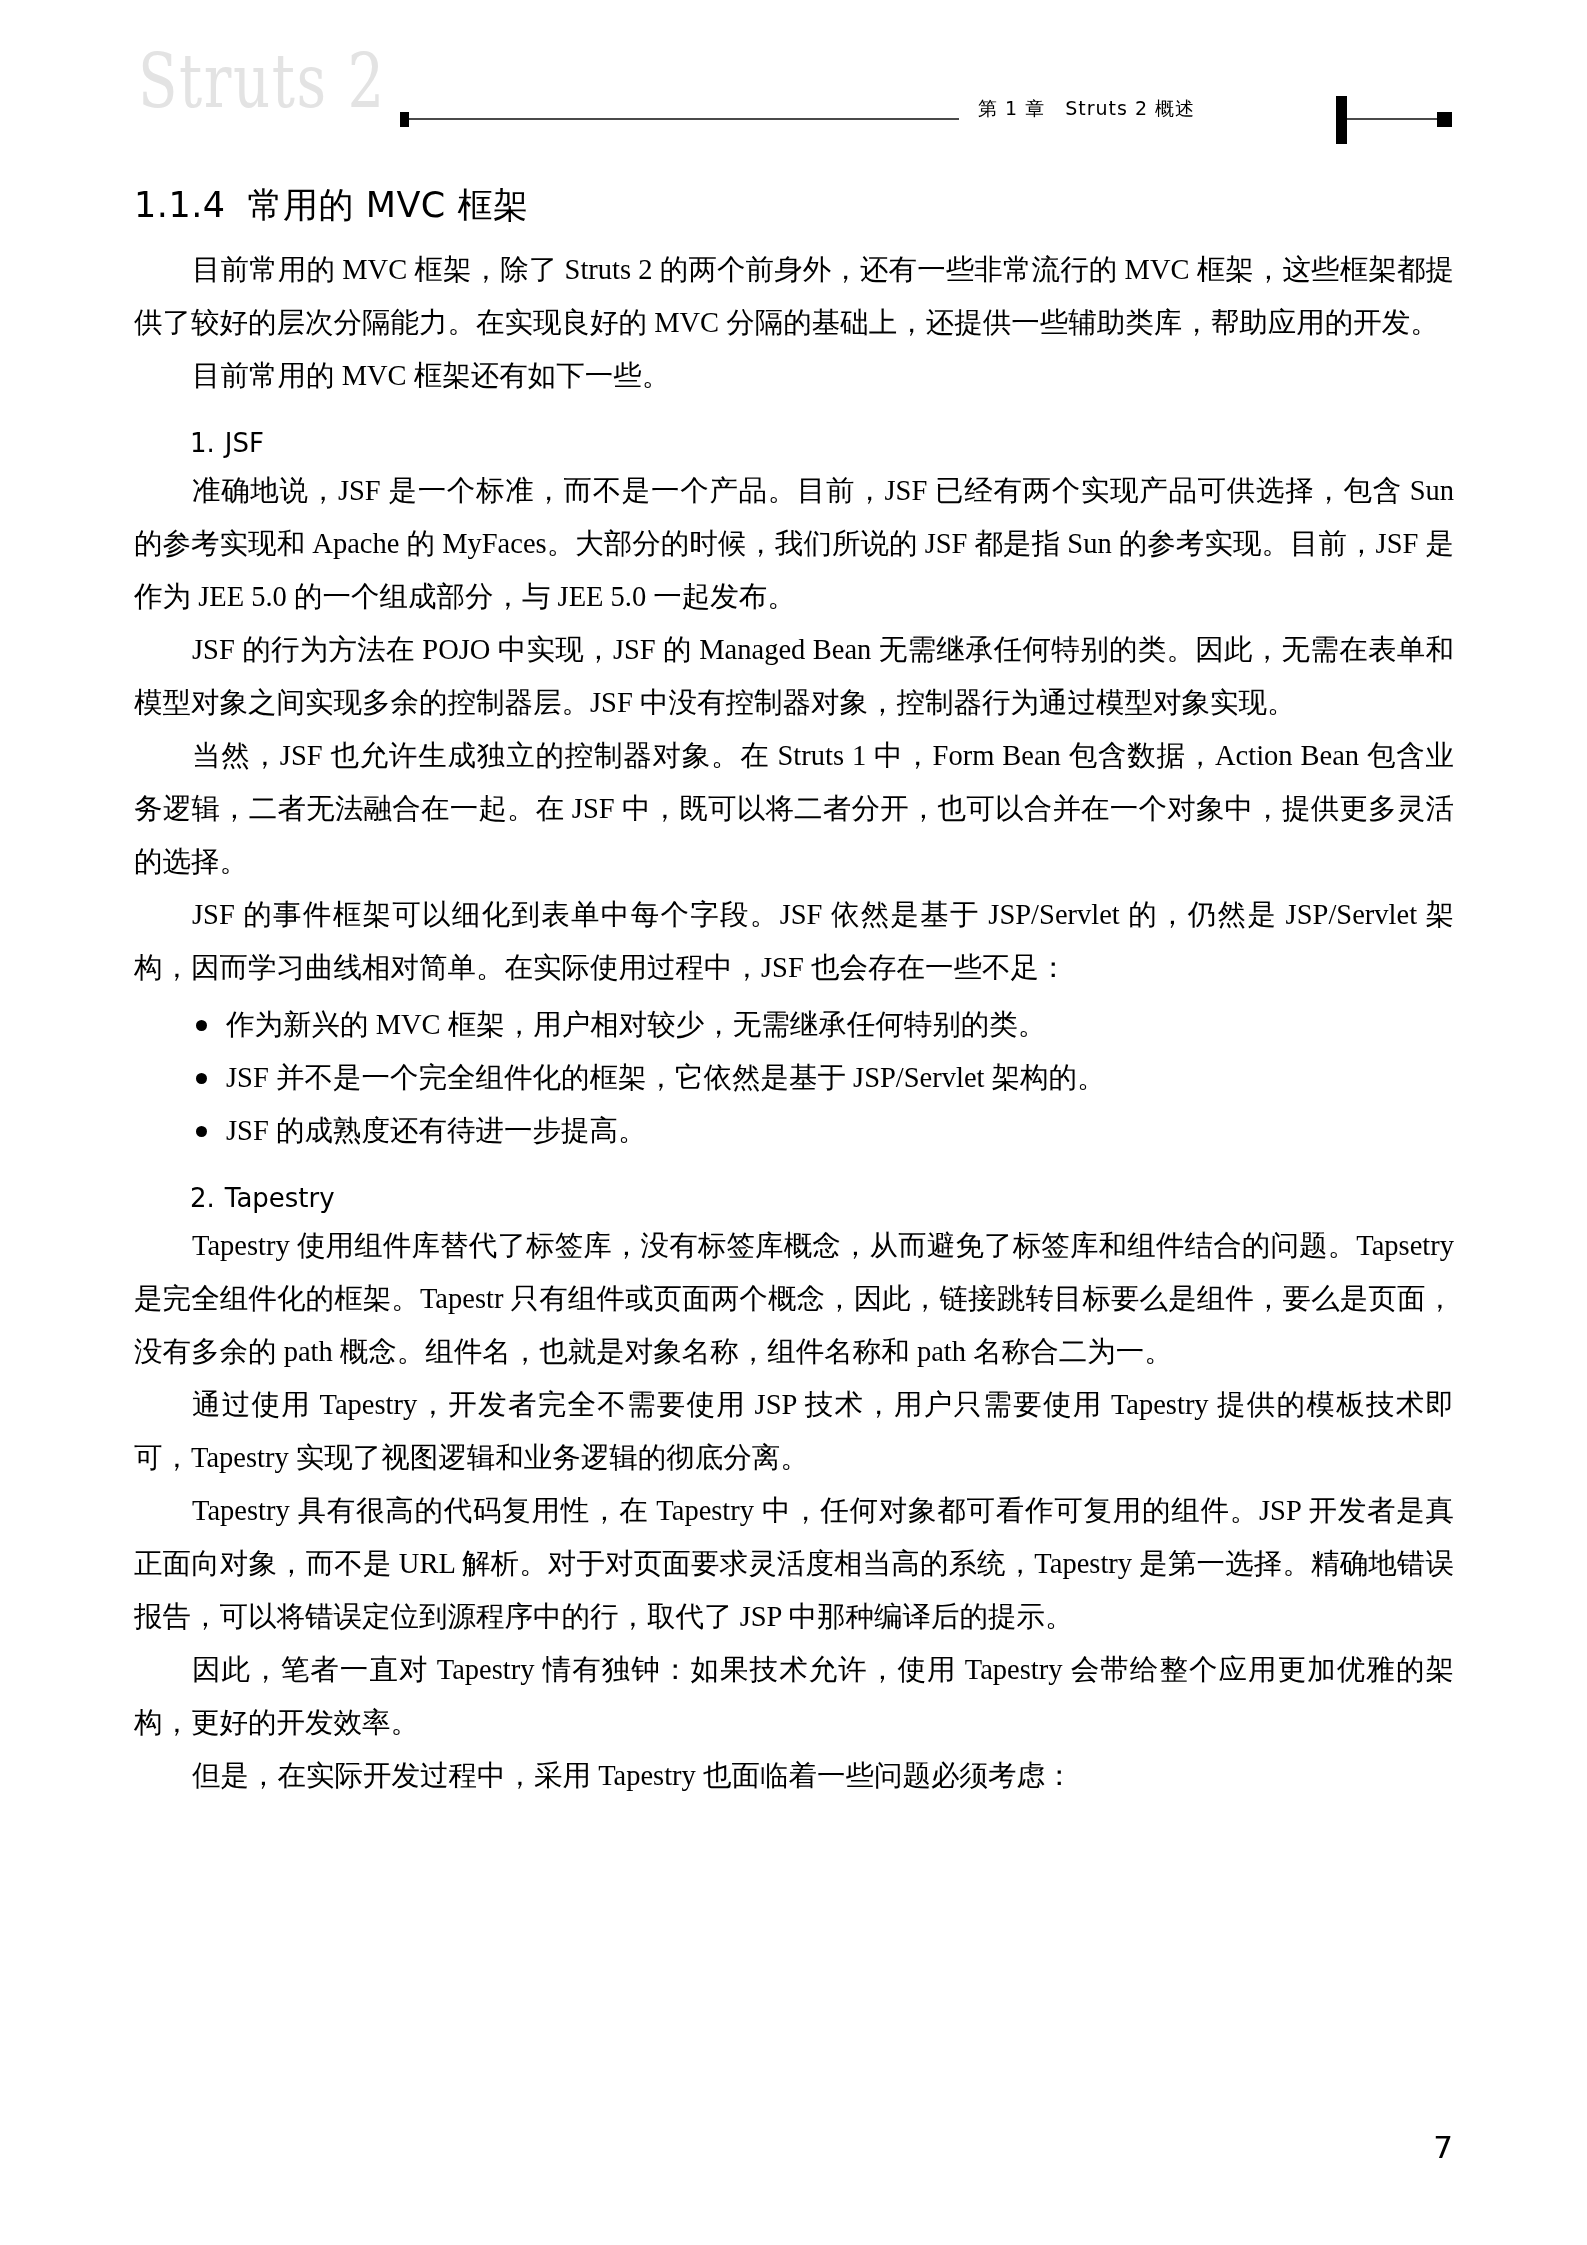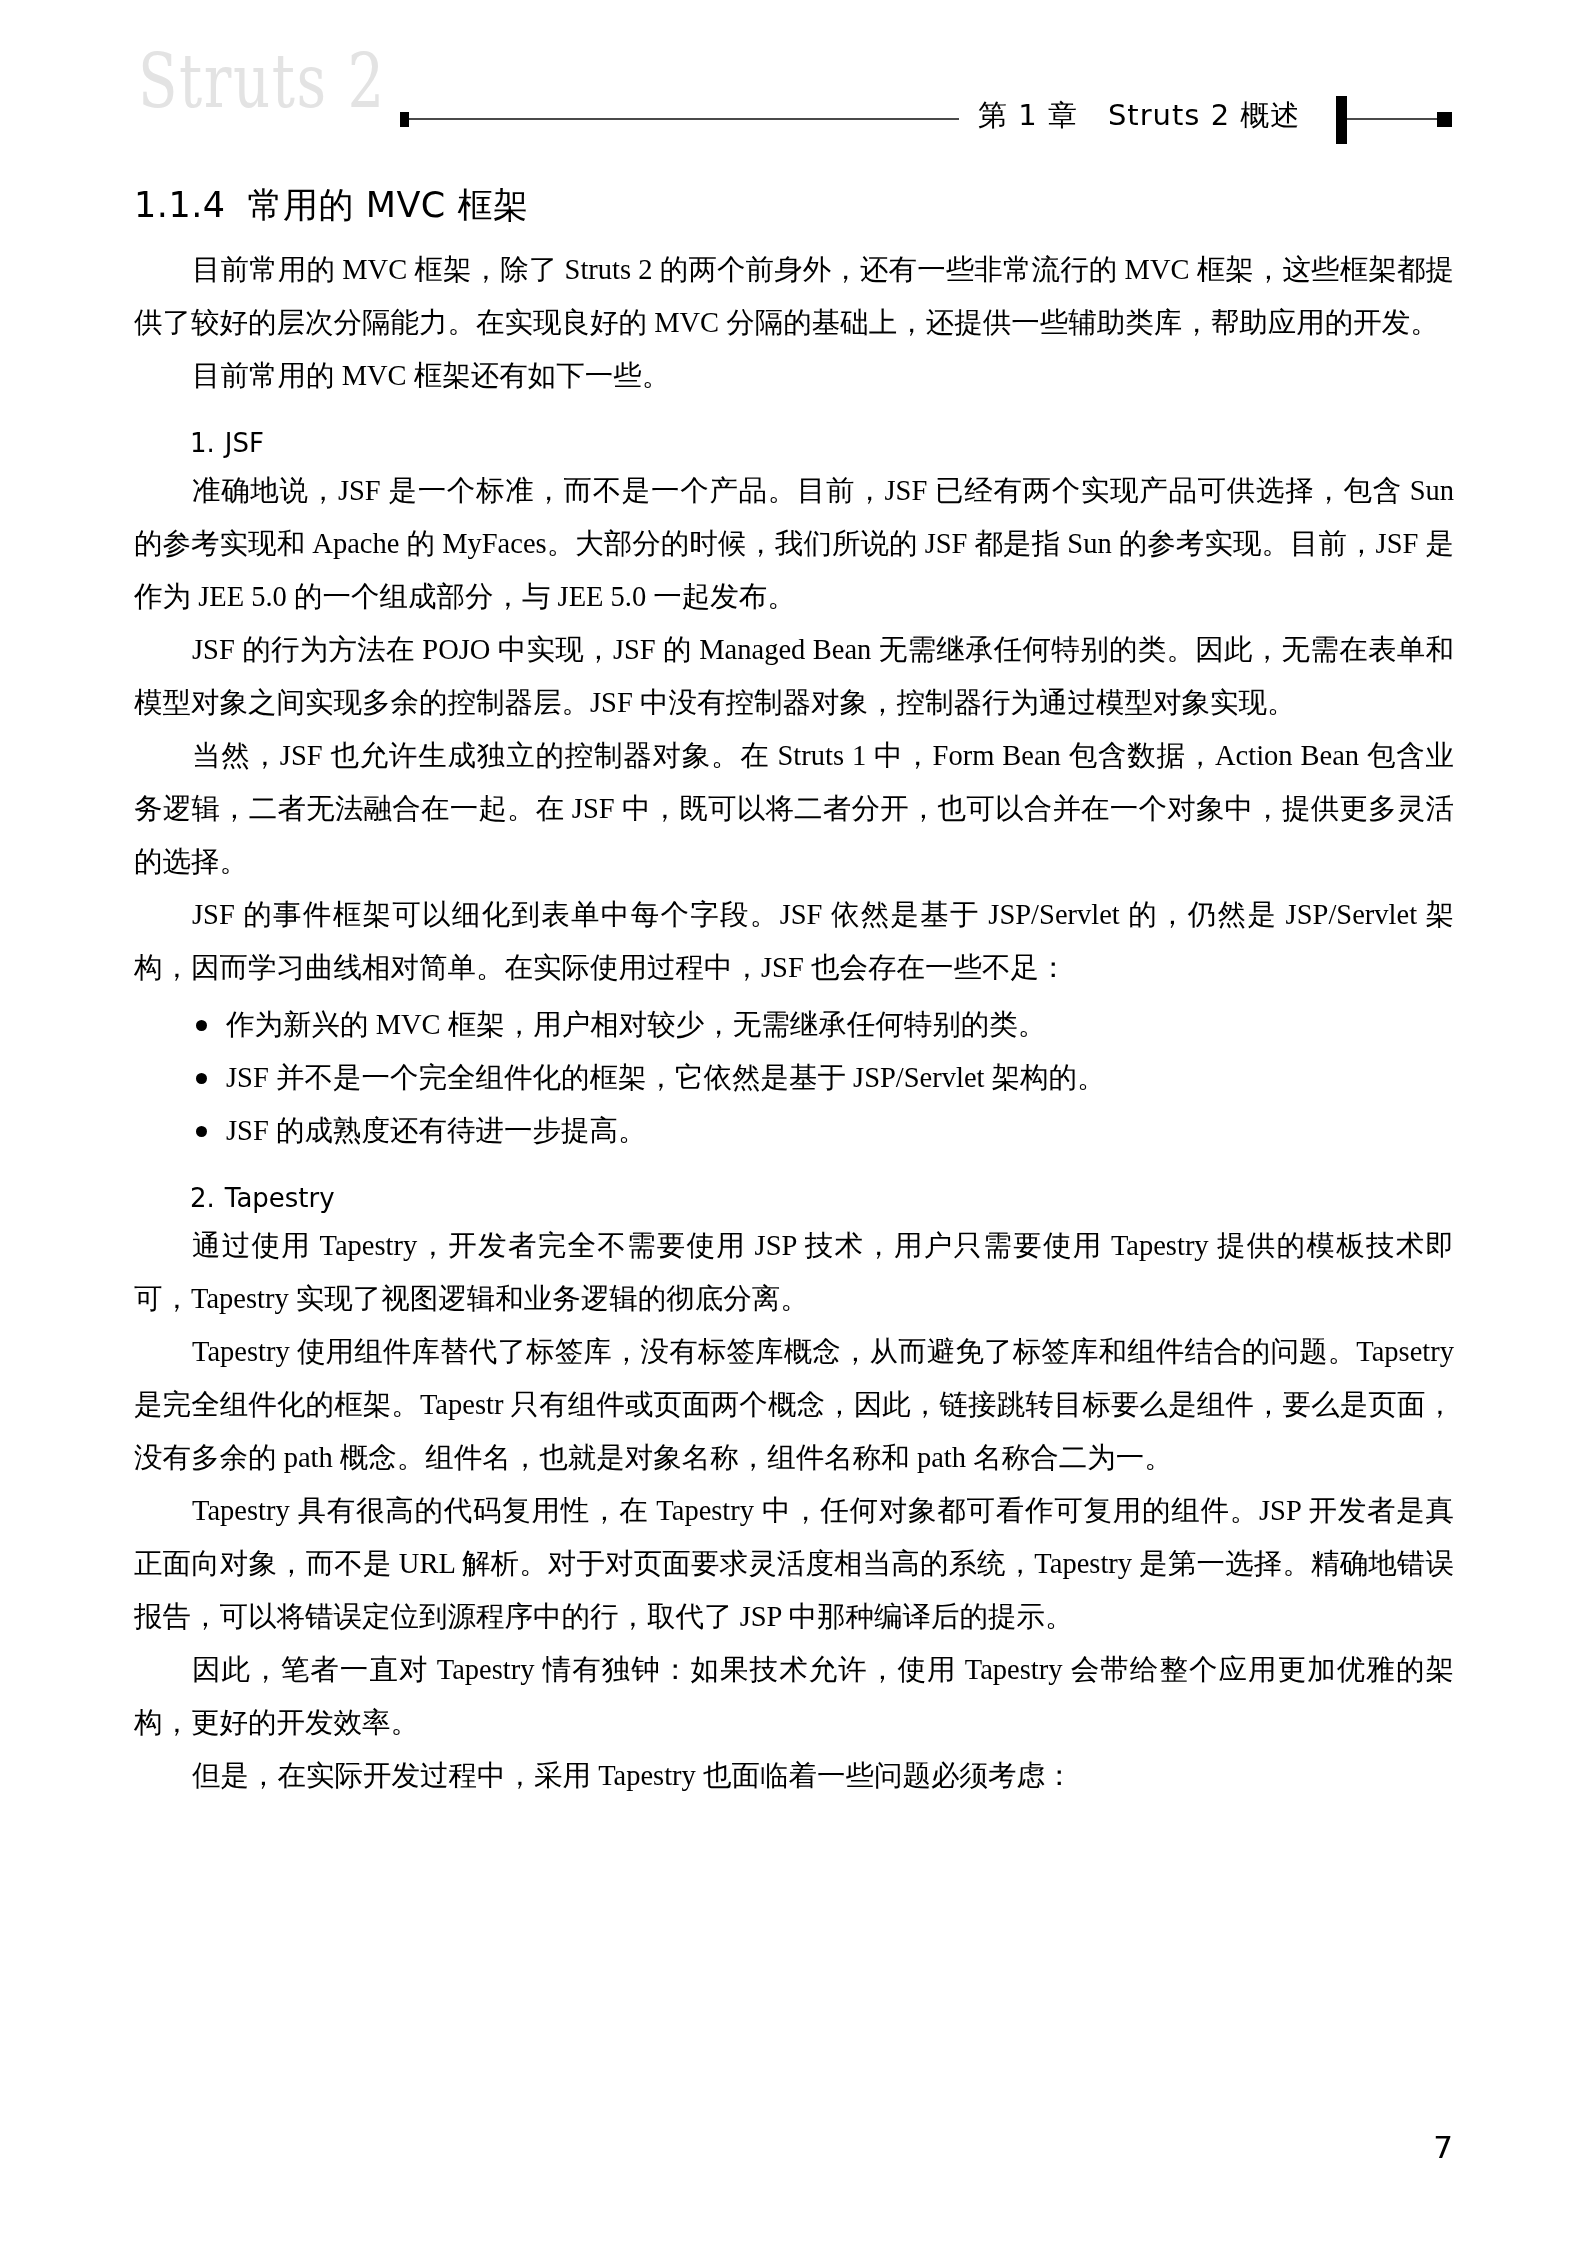--- a/index.html
+++ b/index.html
@@ -60,21 +60,21 @@
     top: 70px;
     width: 550px;
     height: 2px;
     background: #4a4a4a;
   }
   .header-title {
     position: absolute;
     left: 978px;
     top: 48px;
     font-family: "DejaVu Sans", "Liberation Sans", sans-serif;
-    font-size: 29px;
+    font-size: 19px;
     font-weight: 400;
     letter-spacing: 1px;
     white-space: nowrap;
     color: #000;
   }
   .header-bar {
     position: absolute;
     left: 1336px;
     top: 48px;
     width: 11px;
@@ -215,22 +215,22 @@
       <li>
         <span class="dot"></span>
         <span>JSF 的成熟度还有待进一步提高。</span>
       </li>
     </ul>
 
     <h3 class="sub-heading">
       <span class="num">2.</span><span>Tapestry</span>
     </h3>
 
+    <p class="body-text">Tapestry 使用组件库替代了标签库，没有标签库概念，从而避免了标签库和组件结合的问题。Tapsetry 是完全组件化的框架。Tapestr 只有组件或页面两个概念，因此，链接跳转目标要么是组件，要么是页面，没有多余的 path 概念。组件名，也就是对象名称，组件名称和 path 名称合二为一。</p>
     <p class="body-text">通过使用 Tapestry，开发者完全不需要使用 JSP 技术，用户只需要使用 Tapestry 提供的模板技术即可，Tapestry 实现了视图逻辑和业务逻辑的彻底分离。</p>
-    <p class="body-text">Tapestry 使用组件库替代了标签库，没有标签库概念，从而避免了标签库和组件结合的问题。Tapsetry 是完全组件化的框架。Tapestr 只有组件或页面两个概念，因此，链接跳转目标要么是组件，要么是页面，没有多余的 path 概念。组件名，也就是对象名称，组件名称和 path 名称合二为一。</p>
     <p class="body-text">Tapestry 具有很高的代码复用性，在 Tapestry 中，任何对象都可看作可复用的组件。JSP 开发者是真正面向对象，而不是 URL 解析。对于对页面要求灵活度相当高的系统，Tapestry 是第一选择。精确地错误报告，可以将错误定位到源程序中的行，取代了 JSP 中那种编译后的提示。</p>
     <p class="body-text">因此，笔者一直对 Tapestry 情有独钟：如果技术允许，使用 Tapestry 会带给整个应用更加优雅的架构，更好的开发效率。</p>
     <p class="body-text">但是，在实际开发过程中，采用 Tapestry 也面临着一些问题必须考虑：</p>
 
   </div>
 
   <div class="page-number">7</div>
 
 </div>
 

